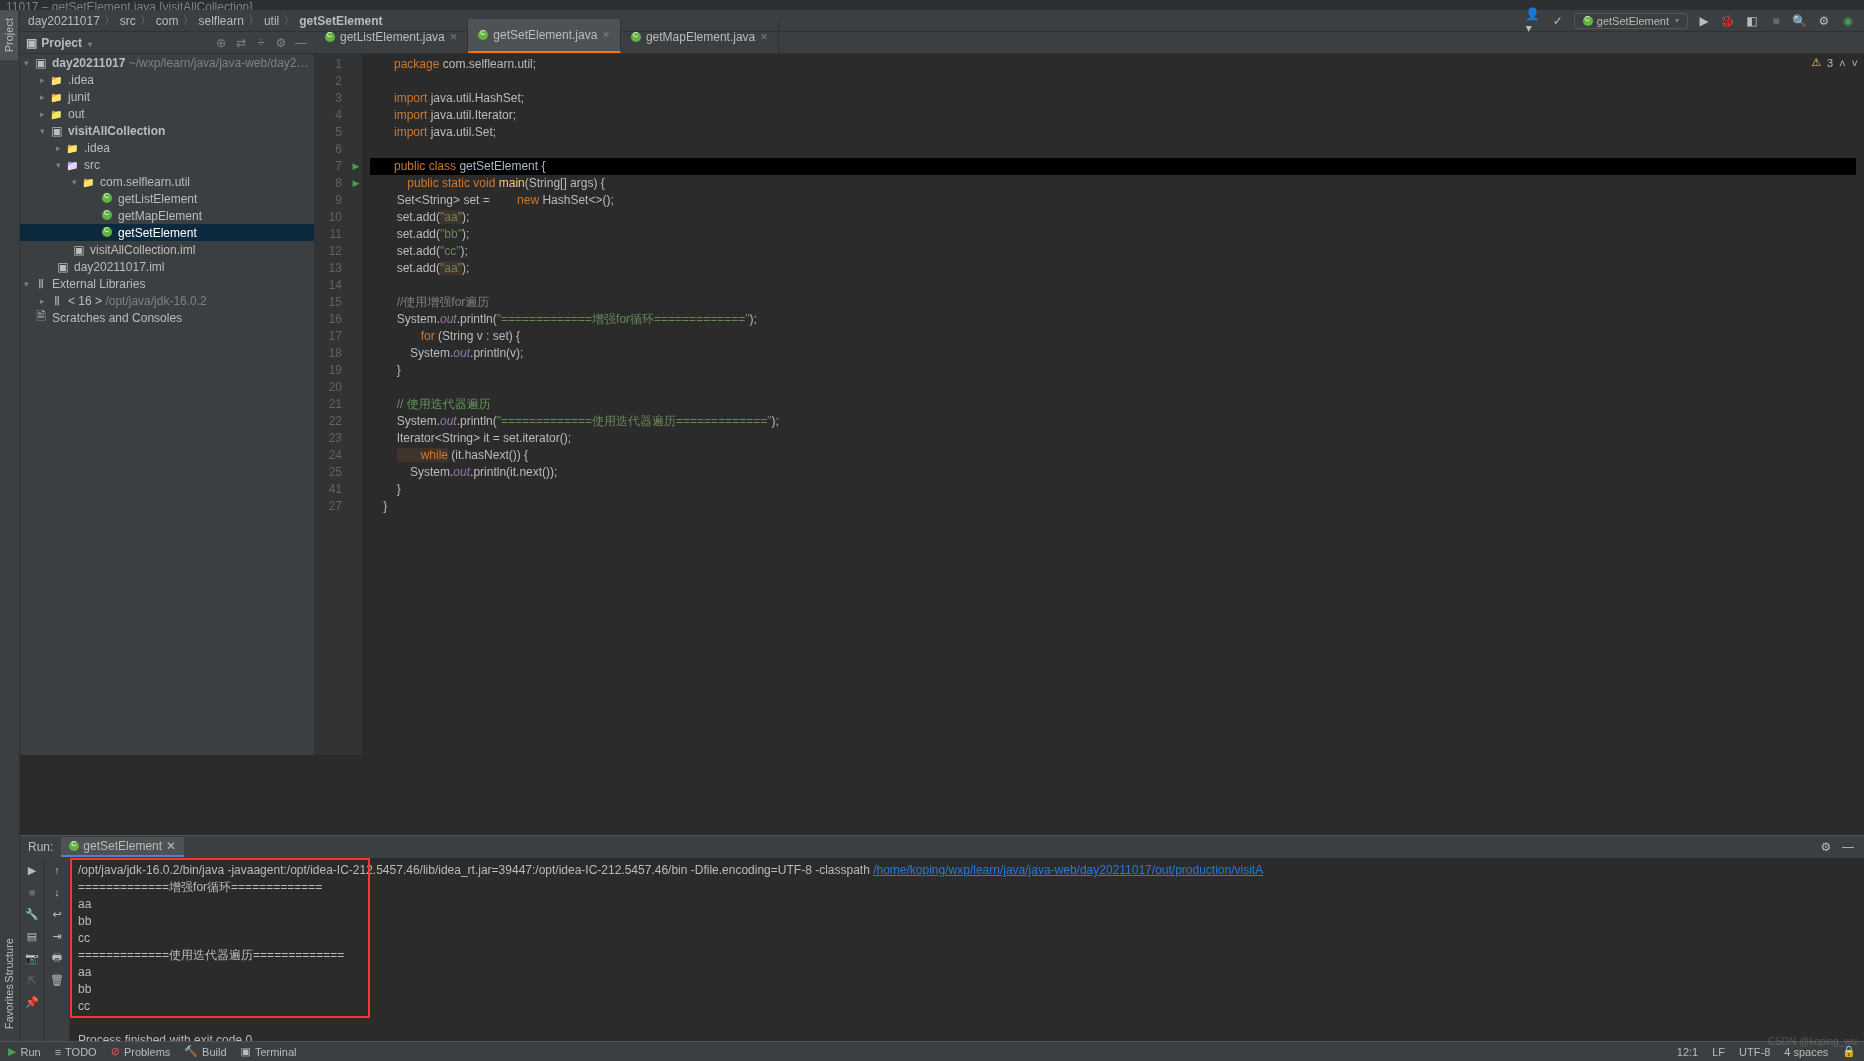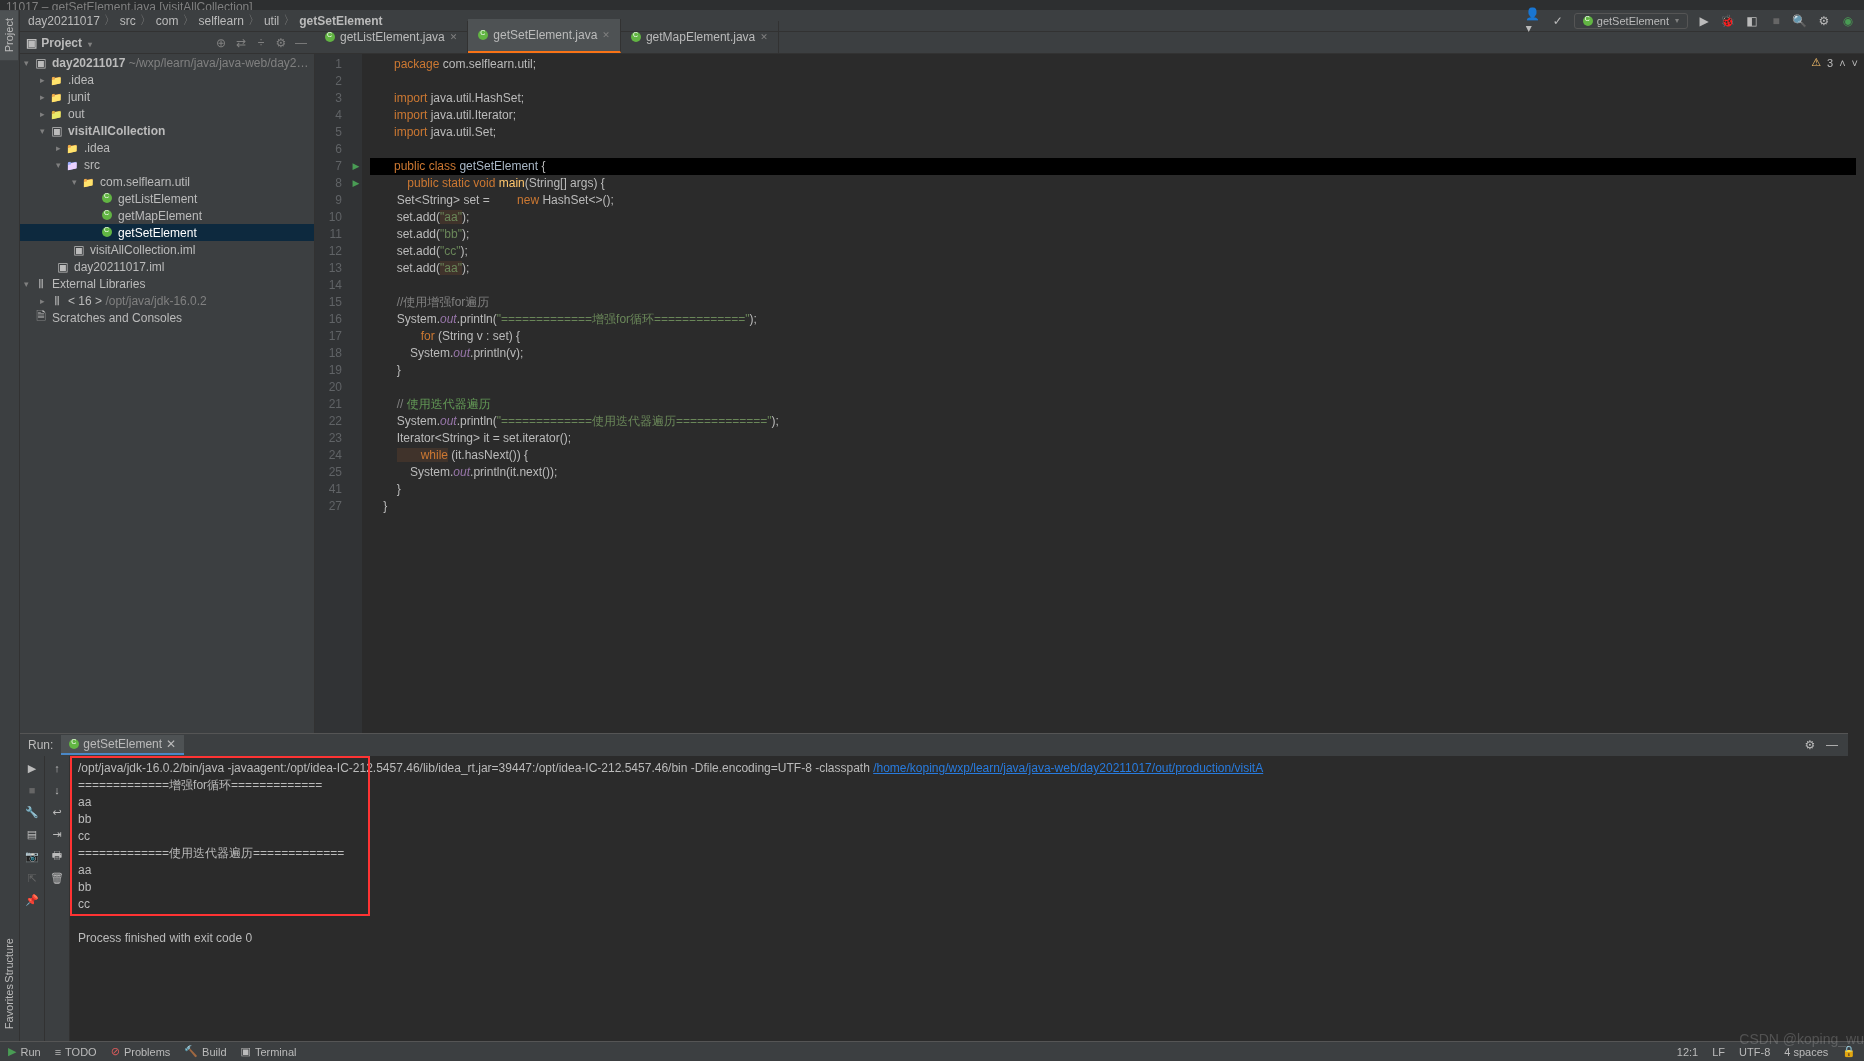--- a/index.html
+++ b/index.html
@@ -43,33 +43,33 @@
 .kw { color: #cc7832; padding-left: 24px; }
 .str { color: #6a8759; }
 .com { color: #808080; }
 .com2 { color: #629755; }
 .cls { color: #a9b7c6; }
 .fld { color: #9876aa; font-style: italic; }
 .meth { color: #ffc66d; }
 .hl-y { background: #40332b; }
 .inspector { position: absolute; top: 56px; right: 6px; display: flex; align-items: center; gap: 6px; font-size: 11px; }
 .warn-ico { color: #ffc66d; }
-.run-panel { position: absolute; left: 20px; right: 16px; bottom: 20px; height: 308px; background: #2b2b2b; border-top: 1px solid #555; }
+.run-panel { position: absolute; left: 20px; right: 0; bottom: 20px; height: 206px; background: #2b2b2b; border-top: 1px solid #555; }
 .run-header { height: 22px; background: #3c3f41; display: flex; align-items: center; padding: 0 8px; font-size: 12px; }
 .run-header .tab-run { background: #4e5254; padding: 2px 8px; border-bottom: 2px solid #4a88c7; margin-left: 8px; display: flex; align-items: center; gap: 4px; }
 .run-toolbar { position: absolute; left: 0; top: 22px; bottom: 0; width: 25px; background: #3c3f41; border-right: 1px solid #323232; display: flex; flex-direction: column; align-items: center; padding-top: 4px; gap: 6px; }
 .run-toolbar2 { position: absolute; left: 25px; top: 22px; bottom: 0; width: 25px; background: #3c3f41; border-right: 1px solid #323232; display: flex; flex-direction: column; align-items: center; padding-top: 4px; gap: 6px; }
 .run-toolbar .ti, .run-toolbar2 .ti { width: 16px; height: 16px; display: flex; align-items: center; justify-content: center; color: #bbbbbb; font-size: 11px; cursor: pointer; }
 .console { position: absolute; left: 50px; right: 0; top: 22px; bottom: 0; padding: 4px 8px; font-family: "JetBrains Mono", Consolas, monospace; font-size: 12px; line-height: 17px; white-space: pre; overflow: hidden; color: #bbbbbb; }
 .red-box { border: 2px solid #ff3333; position: absolute; }
 .link { color: #287bde; text-decoration: underline; }
 .status-bar { position: absolute; bottom: 0; left: 0; right: 0; height: 20px; background: #3c3f41; display: flex; align-items: center; padding: 0 8px; font-size: 11px; border-top: 1px solid #555; gap: 14px; }
 .status-bar .btn { display: flex; align-items: center; gap: 4px; cursor: pointer; }
 .status-bar .sep2 { flex: 1; }
-.watermark { position: absolute; bottom: 14px; right: 0; color: rgba(200,200,200,0.25); font-size: 14px; font-family: sans-serif; margin-left: 22px; }
+.watermark { position: absolute; bottom: 14px; right: 7px; color: rgba(200,200,200,0.25); font-size: 10px; font-family: sans-serif; margin-left: 22px; }
 .title-bar-remnant { position: absolute; top: 0; left: 0; right: 0; height: 18px; background: #2d2f30; color: #808080; font-size: 12px; padding-left: 6px; overflow: hidden; }
 .dropdown-arrow::after { content: "▾"; font-size: 8px; margin-left: 2px; color: #808080; }
 .run-right { margin-left: auto; display: flex; gap: 6px; }
 </style>
 </head>
 <body>
 
 <div class="title-bar-remnant">11017 – getSetElement.java [visitAllCollection]</div>
 
 <div class="left-bar">

